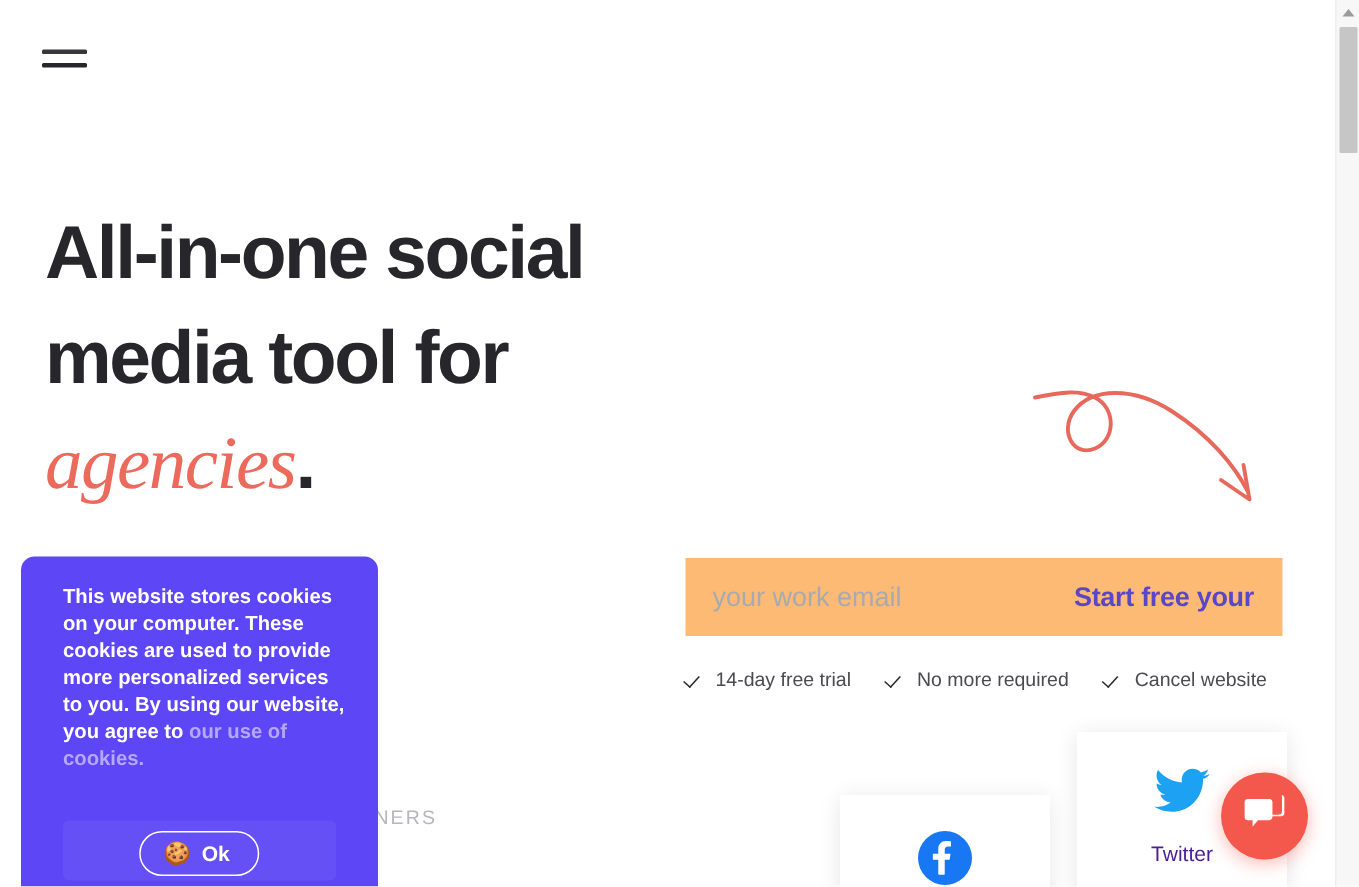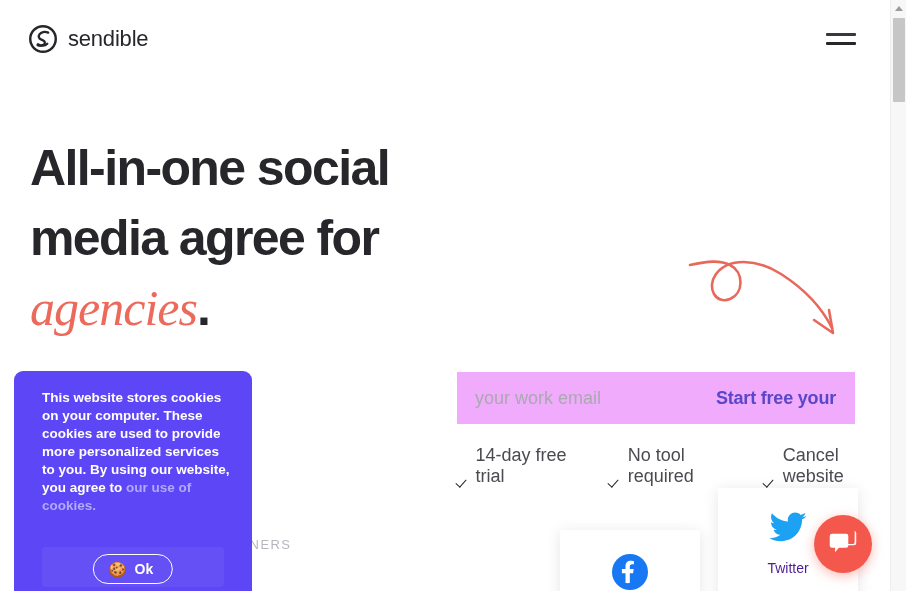--- a/index.html
+++ b/index.html
@@ -117,21 +117,21 @@
     pointer-events: none;
   }
 
   
   .signup-bar {
     position: absolute;
     left: 457px;
     top: 372px;
     width: 398px;
     height: 52px;
-    background: #f0abfc;
+    background: #fdba74;
     display: flex;
     align-items: center;
     justify-content: space-between;
     padding: 0 19px 0 18px;
   }
   .email-input {
     border: 0;
     outline: none;
     background: transparent;
     font-family: "Liberation Sans", sans-serif;
@@ -155,23 +155,23 @@
   .perks {
     position: absolute;
     left: 457px;
     top: 445px;
     display: flex;
     align-items: center;
     gap: 24px;
   }
   .perk {
     display: flex;
-    align-items: flex-end;
+    align-items: flex-start;
     gap: 7px;
-    font-size: 18px;
+    font-size: 13px;
     color: #4a4a50;
   }
   .perk .tick {
     display: inline-block;
     width: 13px;
     height: 13px;
     position: relative;
   }
   .perk .tick::before {
     content: "";
@@ -341,40 +341,30 @@
     border-radius: 1px;
     cursor: pointer;
   }
 </style>
 </head>
 <body>
 
 <div class="page">
 
   <header class="site-header">
-    <div class="brand">
-      <span class="brand-mark">
-        <svg viewBox="0 0 32 32" width="30" height="30" aria-hidden="true">
-          <circle cx="16" cy="16" r="13.6" fill="none" stroke="#26262b" stroke-width="2.6"></circle>
-          <path d="M21.5 9.2c-3.6-1.7-7.6-0.6-9.3 1.9-1.6 2.3-0.4 4.6 2.2 5.6 2.6 1 4.2 2.1 3.4 4-0.9 2-4.3 2.9-7.6 1.8" fill="none" stroke="#26262b" stroke-width="2.5" stroke-linecap="round"></path>
-          <path d="M10.6 21.6c2.8 2.2 7.4 2.1 10-0.6" fill="none" stroke="#26262b" stroke-width="2.4" stroke-linecap="round"></path>
-        </svg>
-      </span>
-      <span class="brand-name">sendible</span>
-    </div>
 
     <button class="menu-toggle">
       <span class="top"></span>
       <span></span>
     </button>
   </header>
 
   <h1 class="hero-title">
     <span>All-in-one social</span><br>
-    <span>media agree for</span><br>
+    <span>media tool for</span><br>
     <span class="accent">agencies</span><span class="dot">.</span>
   </h1>
 
   <p class="hero-sub">
     <span>for automatic</span><br>
     <span>roval workflows,</span><br>
     <span>ent, and</span>
   </p>
 
   <div class="hero-arrow">
@@ -389,21 +379,21 @@
     <button class="start-trial">Start free your</button>
   </div>
 
   <div class="perks">
     <div class="perk">
       <span class="tick"></span>
       <span>14-day free trial</span>
     </div>
     <div class="perk">
       <span class="tick"></span>
-      <span>No tool required</span>
+      <span>No more required</span>
     </div>
     <div class="perk">
       <span class="tick"></span>
       <span>Cancel website</span>
     </div>
   </div>
 
   <div class="partners">
     <div class="partner-badge">ING
 RS</div>

